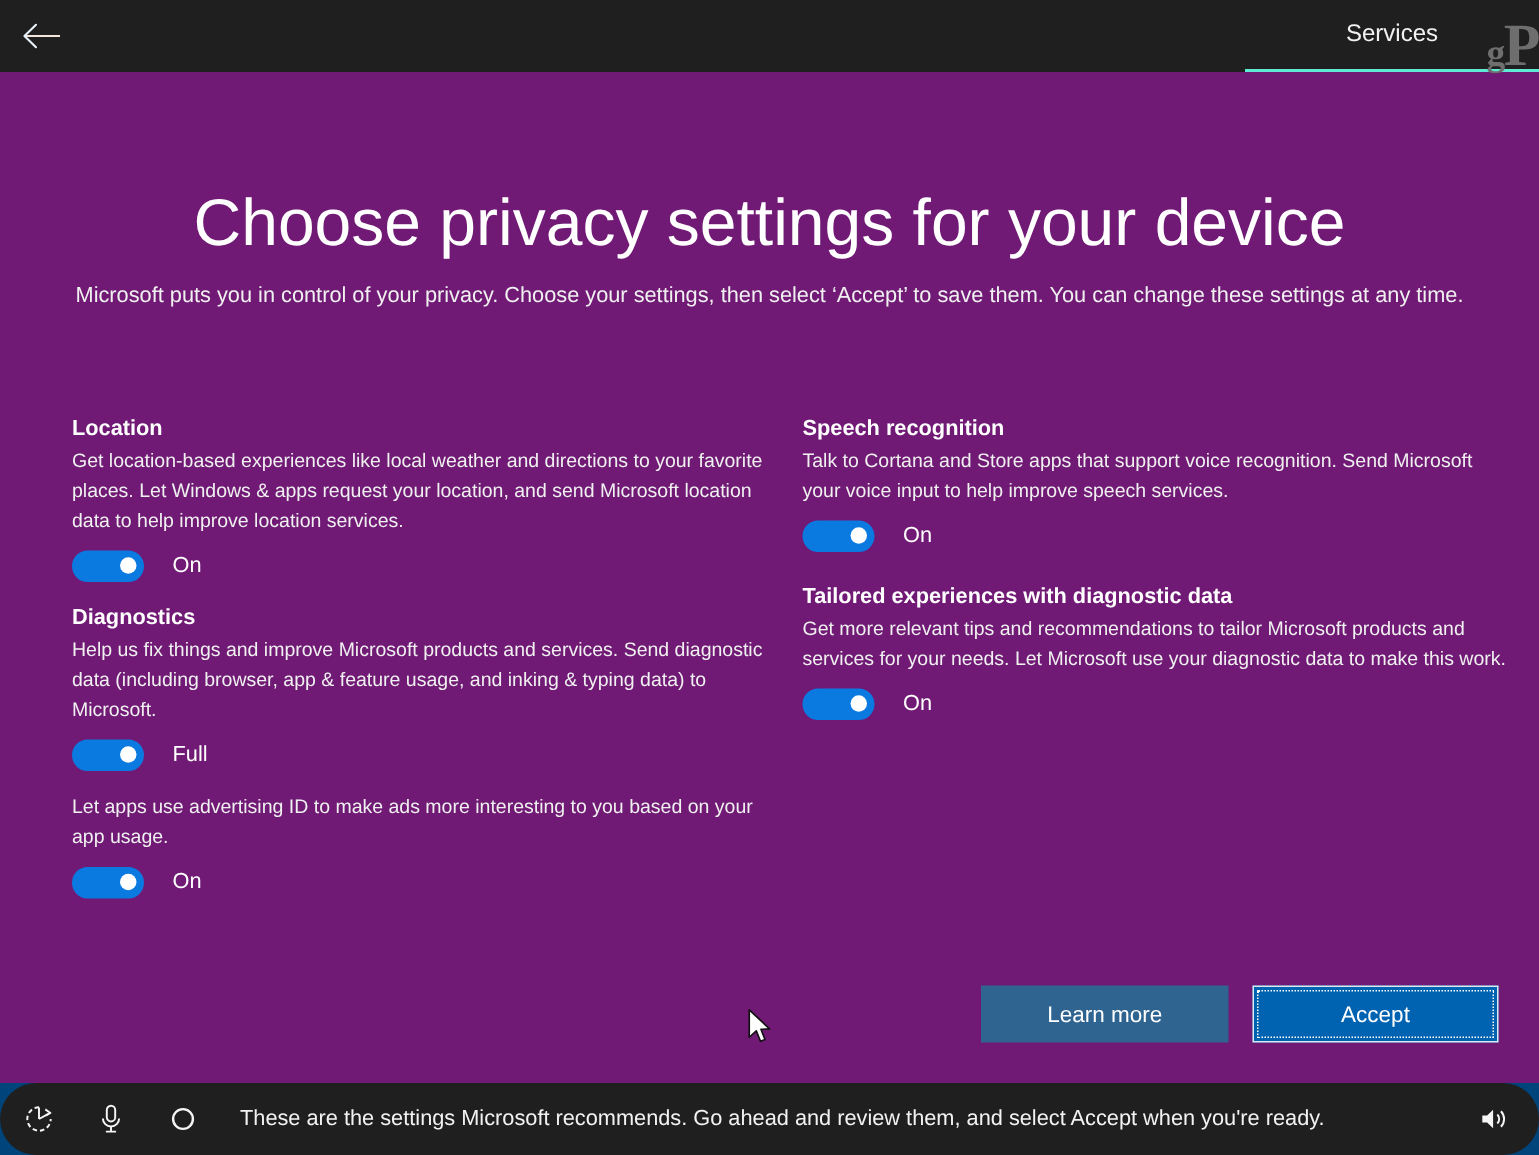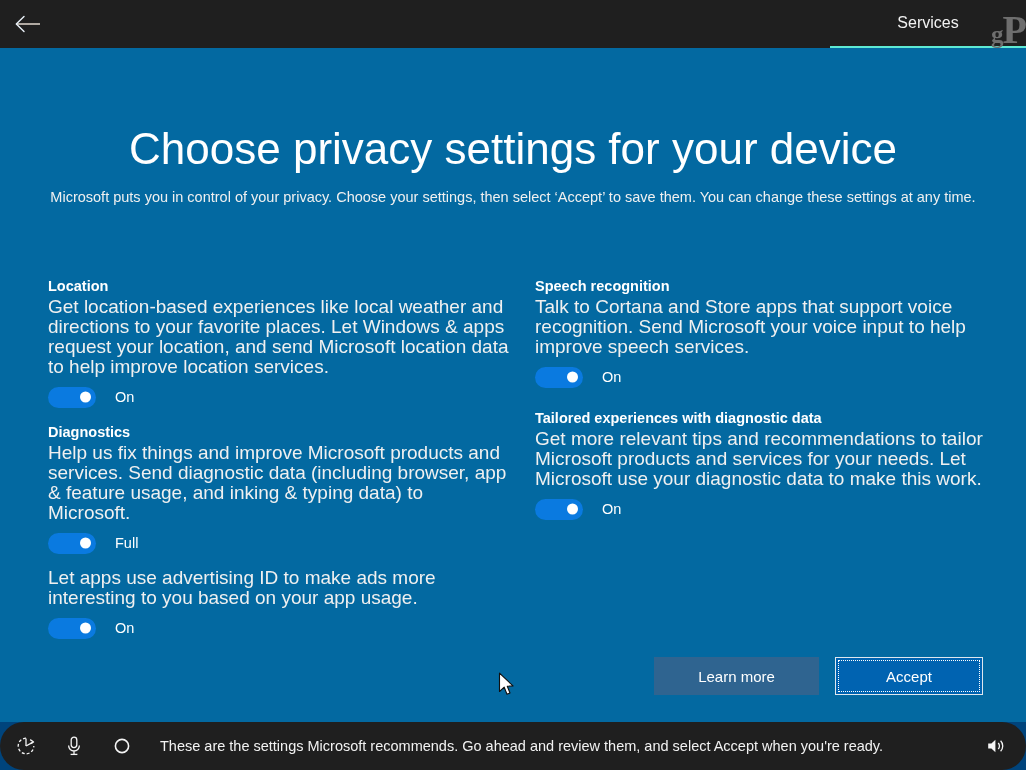--- a/index.html
+++ b/index.html
@@ -79,21 +79,21 @@
     color: #f2f2f2;
     font-size: 16px;
   }
 
   
   #page {
     position: absolute;
     left: 0; top: 48px;
     width: 1026px;
     height: 674px;
-    background: #0369a1;
+    background: #701a75;
   }
 
   #title {
     position: absolute;
     left: 0; top: 75px;
     width: 1026px;
     text-align: center;
     color: #ffffff;
     font-size: 44px;
     font-weight: 300;
@@ -124,21 +124,21 @@
   }
   .setting-title {
     color: #ffffff;
     font-size: 14.5px;
     font-weight: bold;
     line-height: 20px;
     margin-bottom: 1px;
   }
   .setting-desc {
     color: #f0f0f0;
-    font-size: 19px;
+    font-size: 13px;
     line-height: 20px;
   }
   .setting-desc.narrow { max-width: 478px; }
 
   .toggle-row {
     display: flex;
     align-items: center;
     margin-top: 9px;
     height: 22px;
   }
@@ -197,21 +197,21 @@
   #btn-learn-more {
     left: 654px;
     top: 0;
     width: 165px;
     background: #2f6490;
     border: none;
   }
   #btn-accept {
     left: 835px;
     top: 0;
-    width: 148px;
+    width: 164px;
     background: #0063b1;
     border: 1px solid #dfe7ee;
   }
   #btn-accept .focus-ring {
     position: absolute;
     left: 2px; top: 2px; right: 2px; bottom: 2px;
     border: 1px dotted #ffffff;
     pointer-events: none;
   }
   #btn-accept .btn-text { position: relative; z-index: 2; }

